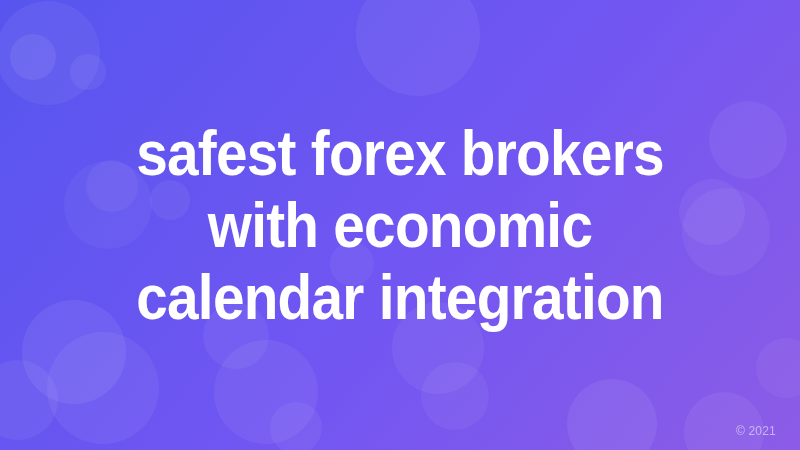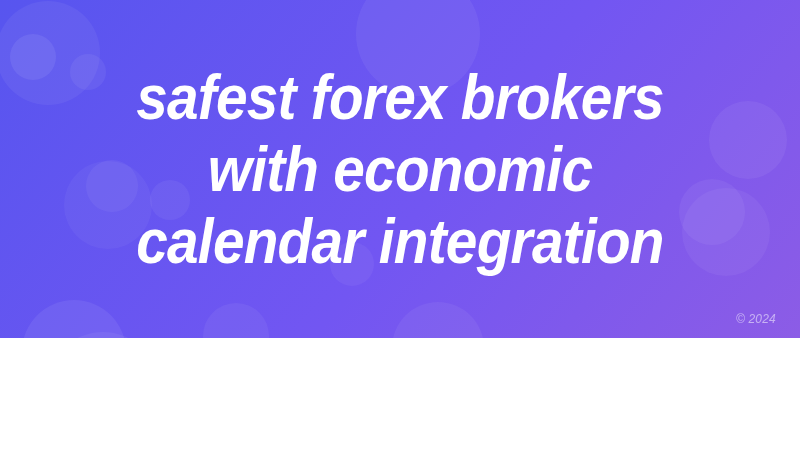--- a/index.html
+++ b/index.html
@@ -9,24 +9,23 @@
   body {
     width: 800px;
     height: 450px;
     overflow: hidden;
     font-family: "Liberation Sans", "DejaVu Sans", sans-serif;
   }
 
   #card {
     position: relative;
     width: 800px;
-    height: 338px;
+    height: 450px;
     overflow: hidden;
     background: linear-gradient(130deg, #5755ef 0%, #6257f2 28%, #7256f2 55%, #8159ea 78%, #8c5ce6 100%);
-    font-style: italic;
   }
 
   
   #bokeh {
     position: absolute;
     inset: 0;
     width: 100%;
     height: 100%;
     pointer-events: none;
   }
@@ -104,15 +103,15 @@
       <div class="bub" style="left: 756px; top: 338px; width: 60px; height: 60px; background: rgb(255, 255, 255); opacity: 0.045;"></div>
       <div class="bub" style="left: 330px; top: 242px; width: 44px; height: 44px; background: rgb(255, 255, 255); opacity: 0.05;"></div>
     </div>
 
   <div id="headline">
     <span class="line">safest forex brokers</span>
     <span class="line">with economic</span>
     <span class="line">calendar integration</span>
   </div>
 
-  <div id="footer-copyright">© 2024</div>
+  <div id="footer-copyright">© 2021</div>
 
 </div>
 
 </body></html>

